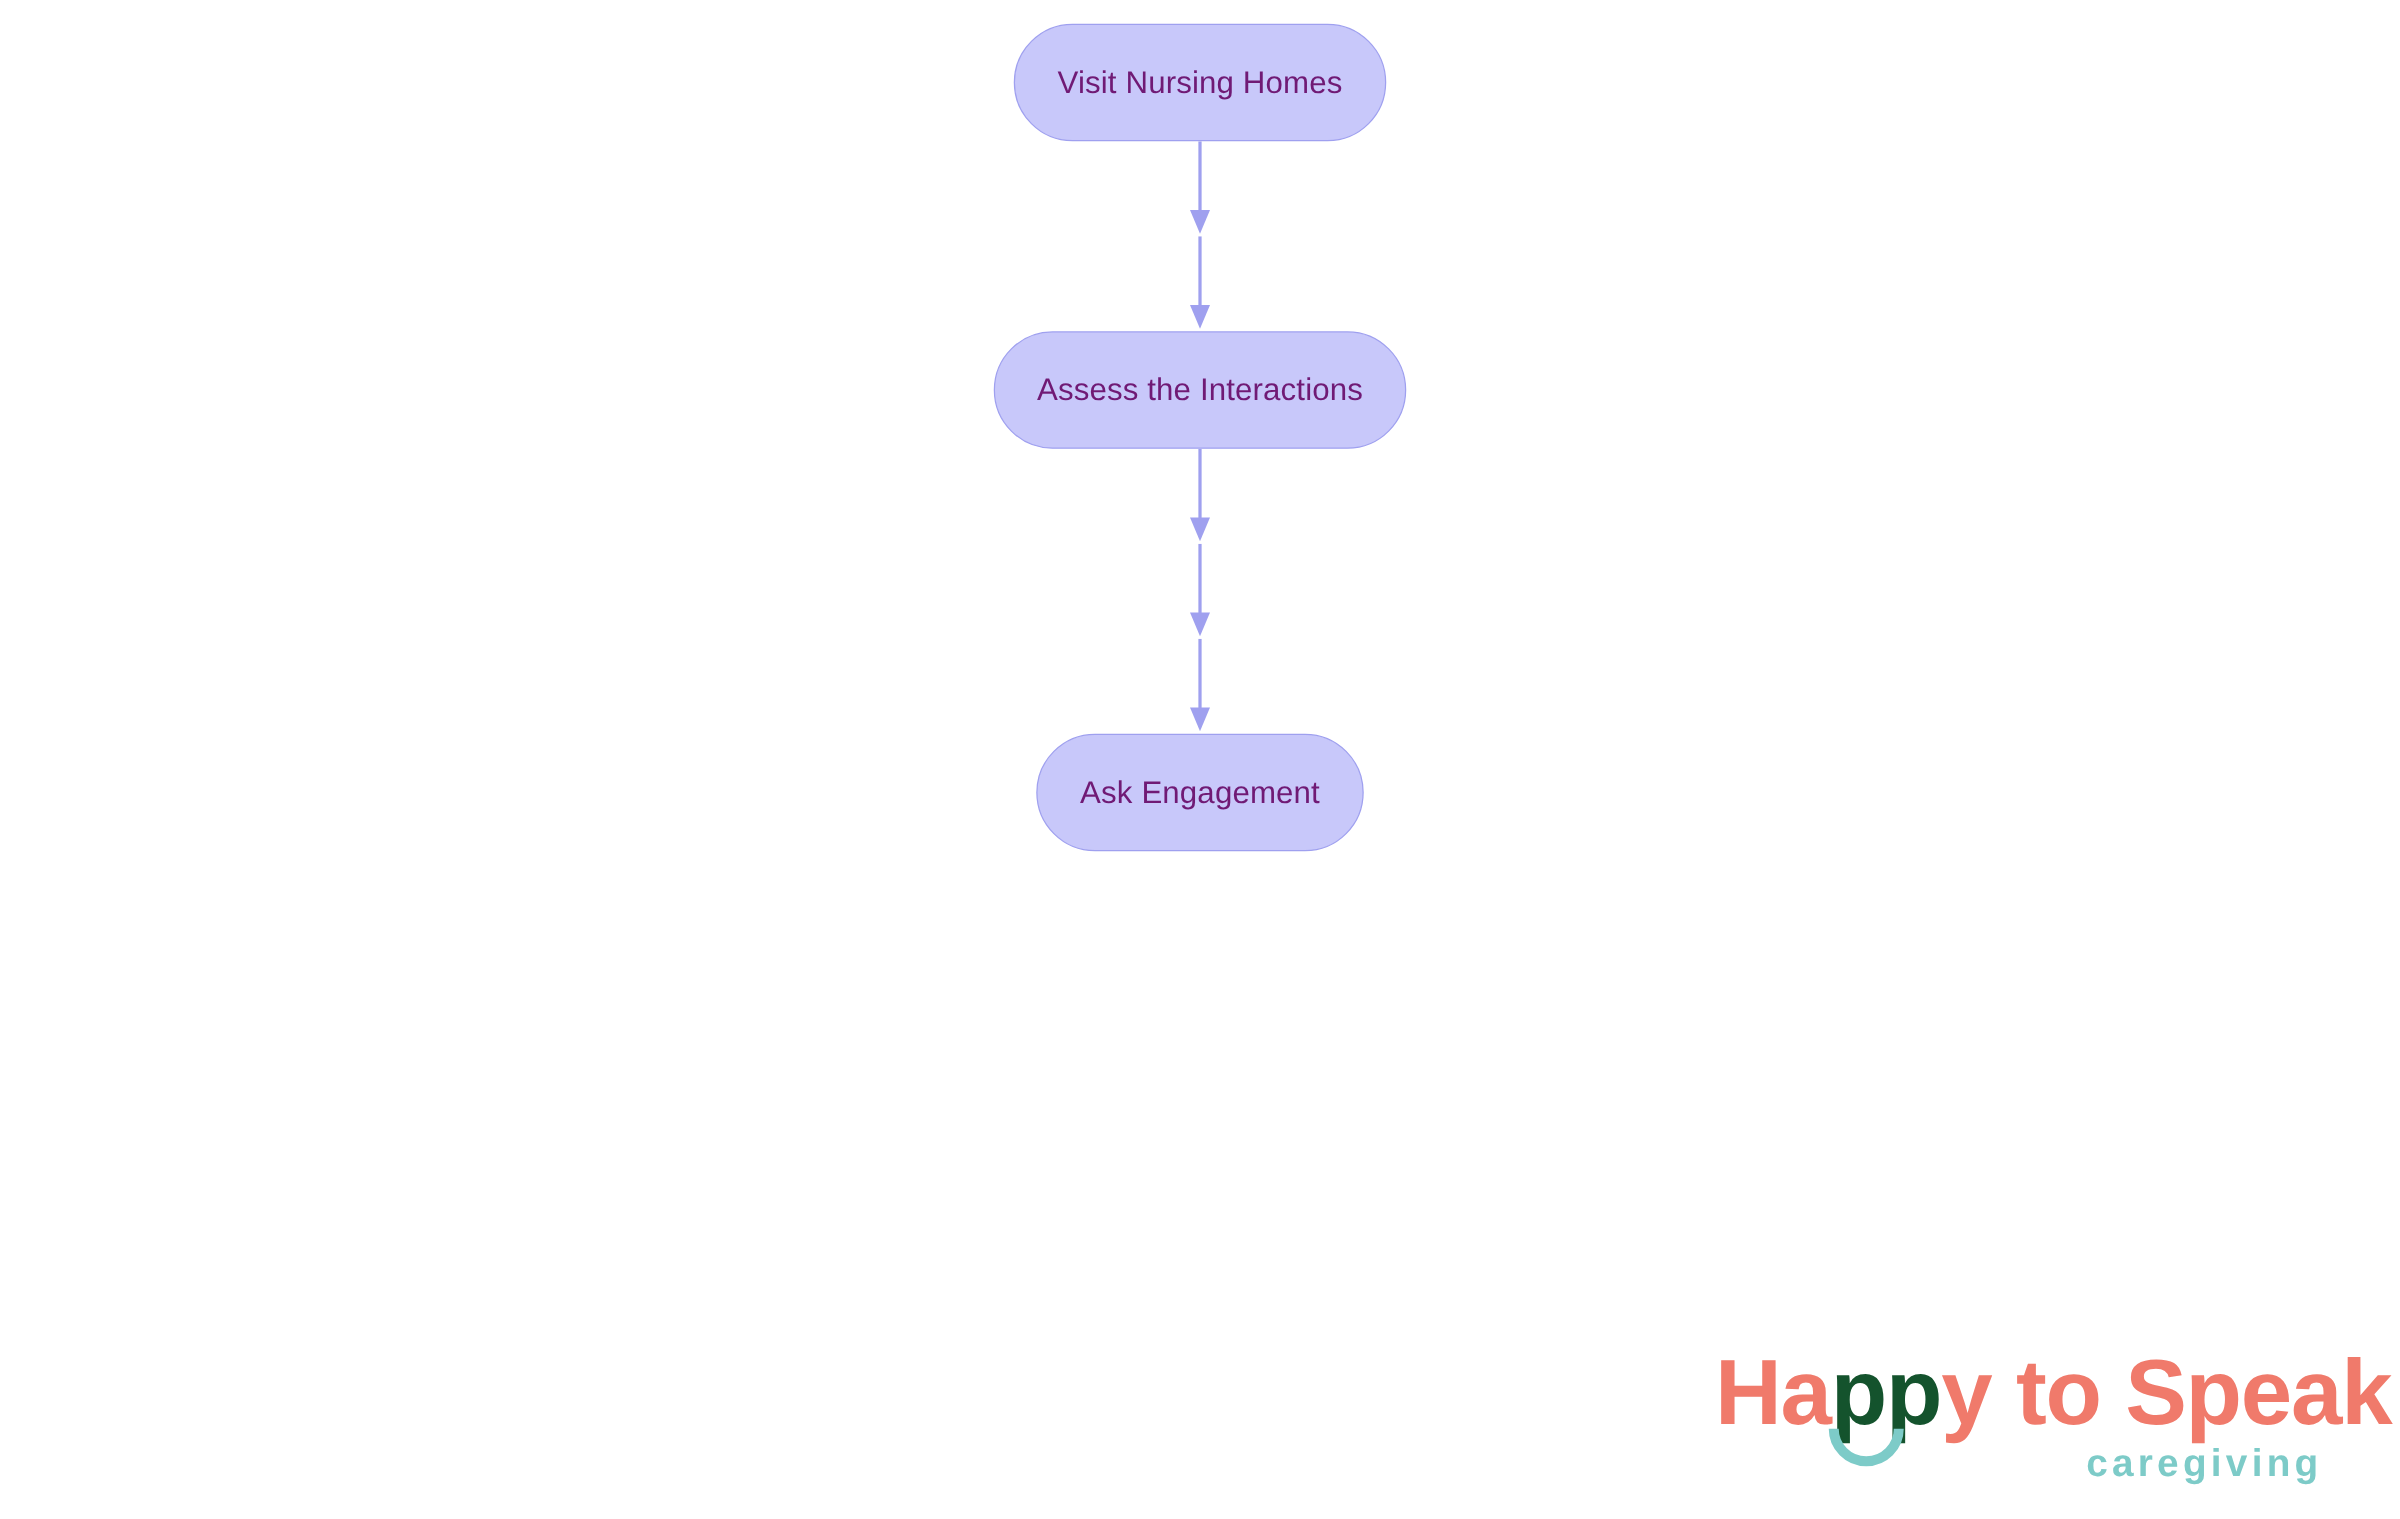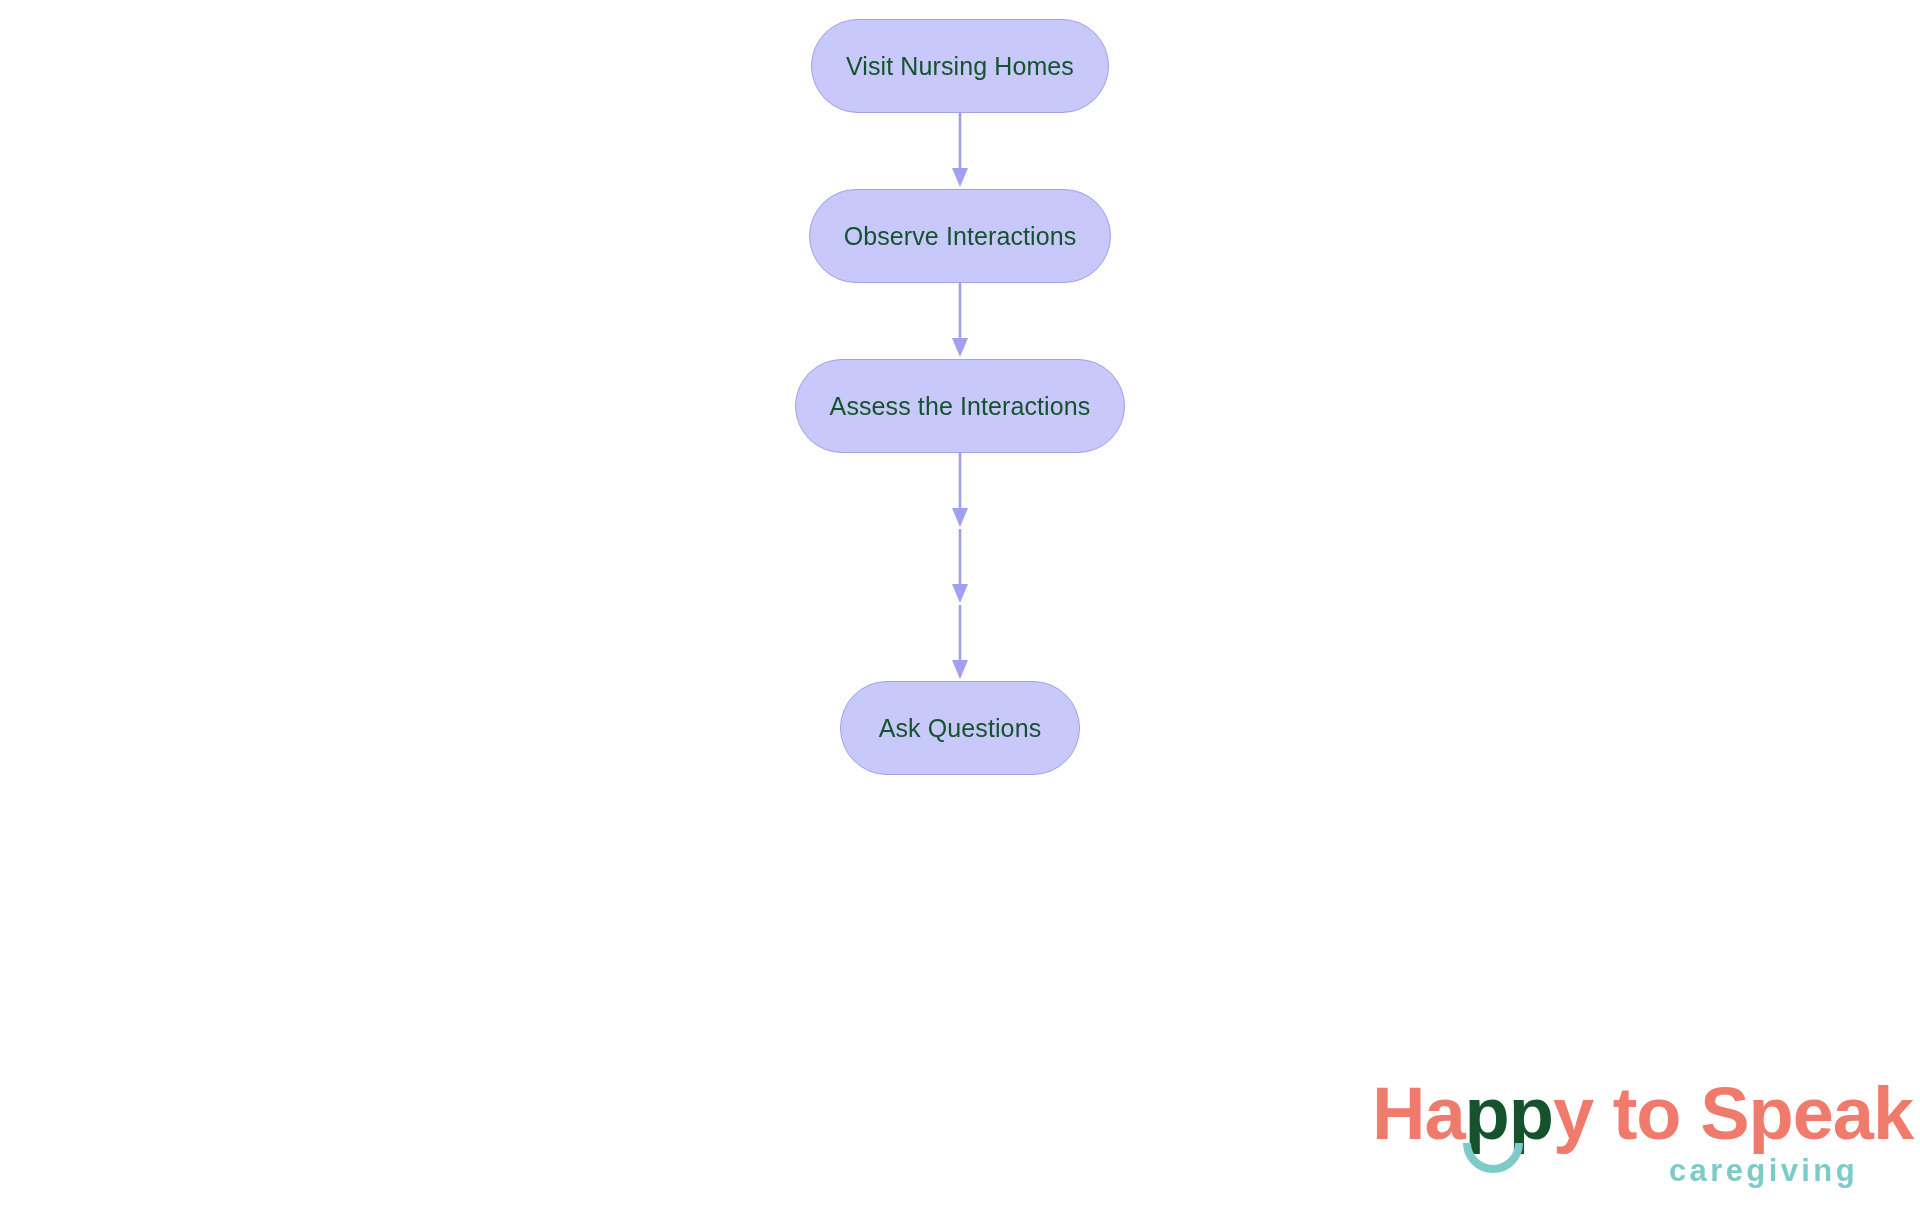--- a/index.html
+++ b/index.html
@@ -34,21 +34,21 @@
     flex-direction: column;
     align-items: center;
   }
 
   
   .flow-node {
     box-sizing: border-box;
     background: #C8C8FA;
     border: 1.6px solid #9FA0EF;
     border-radius: 999px;
-    color: #14532d;
+    color: #701a75;
     font-size: 25px;
     font-weight: 400;
     letter-spacing: 0.1px;
     display: flex;
     align-items: center;
     justify-content: center;
     text-align: center;
     white-space: nowrap;
     padding: 0 34px;
     height: 94px;
@@ -125,23 +125,20 @@
 
     <div class="flow-node">
       <span class="node-label">Visit Nursing Homes</span>
     </div>
 
     <svg class="flow-arrow" viewBox="0 0 24 76">
       <line x1="12" y1="0" x2="12" y2="58"></line>
       <polygon points="12,74 4,55 20,55"></polygon>
     </svg>
 
-    <div class="flow-node">
-      <span class="node-label">Observe Interactions</span>
-    </div>
 
     <svg class="flow-arrow" viewBox="0 0 24 76">
       <line x1="12" y1="0" x2="12" y2="58"></line>
       <polygon points="12,74 4,55 20,55"></polygon>
     </svg>
 
     <div class="flow-node">
       <span class="node-label">Assess the Interactions</span>
     </div>
 
@@ -156,21 +153,21 @@
       <polygon points="12,74 4,55 20,55"></polygon>
     </svg>
 
 
     <svg class="flow-arrow" viewBox="0 0 24 76">
       <line x1="12" y1="0" x2="12" y2="58"></line>
       <polygon points="12,74 4,55 20,55"></polygon>
     </svg>
 
     <div class="flow-node">
-      <span class="node-label">Ask Questions</span>
+      <span class="node-label">Ask Engagement</span>
     </div>
 
   </div>
 </div>
 
 <div id="brand-logo">
 
   <div class="logo-wordmark">
     <span class="logo-coral">Ha</span><span class="logo-teal">pp</span><span class="logo-coral">y</span><span class="logo-coral"> to Speak</span>
 

